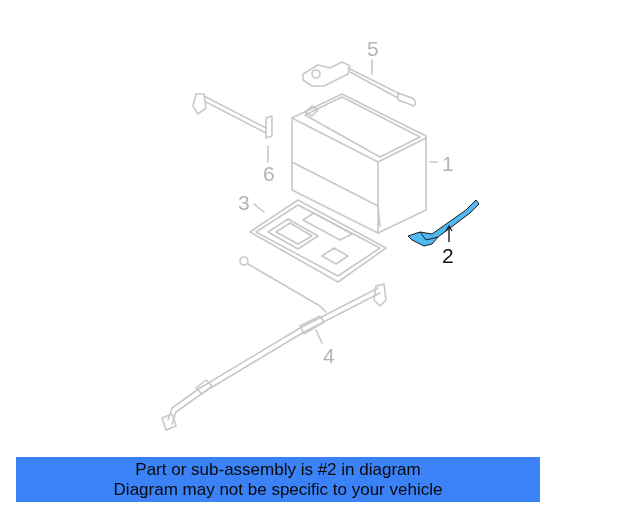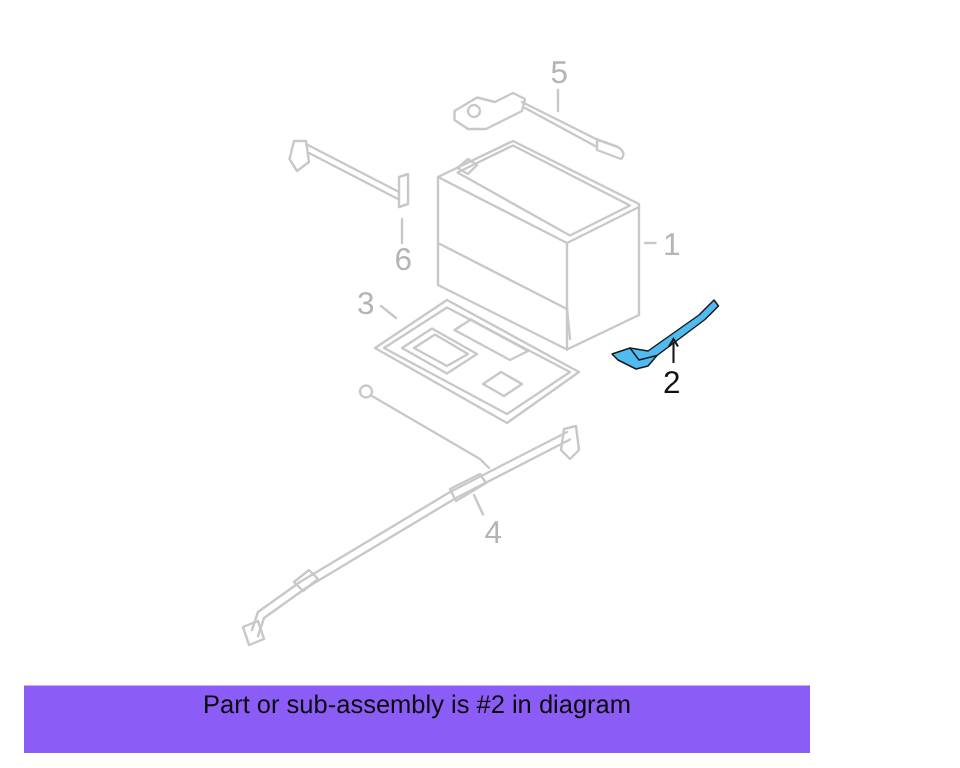--- a/index.html
+++ b/index.html
@@ -1,20 +1,20 @@
 <!DOCTYPE html>
 <html><head>
 <meta charset="utf-8">
 <style>
   html, body { margin: 0; padding: 0; background: #ffffff; }
   body { width: 640px; height: 512px; position: relative; overflow: hidden; font-family: "Liberation Sans", sans-serif; }
   #diagram { position: absolute; left: 0; top: 0; width: 640px; height: 450px; }
   .callout { position: absolute; font-family: "Liberation Sans", sans-serif; font-size: 21px; color: #b4b4b4; line-height: 1; }
   .callout.hl { color: #111111; }
-  #banner { position: absolute; left: 16px; top: 457px; width: 524px; height: 45px; background: #8b5cf6; text-align: center; color: #0a0a0a; font-size: 17px; line-height: 20px; padding-top: 3px; box-sizing: border-box; }
+  #banner { position: absolute; left: 16px; top: 457px; width: 524px; height: 45px; background: #3b82f6; text-align: center; color: #0a0a0a; font-size: 17px; line-height: 20px; padding-top: 3px; box-sizing: border-box; }
   #banner div { white-space: nowrap; }
 </style>
 </head>
 <body>
 
 <svg id="diagram" viewBox="0 0 640 450" xmlns="http://www.w3.org/2000/svg">
   <g fill="none" stroke="#c8c8c8" stroke-width="1.6" stroke-linejoin="round" stroke-linecap="round">
 
     <g>
       <path d="M292 118 L342 94 L426 136 L426 210 L378 233 L292 190 Z" fill="#fff"></path>
@@ -80,13 +80,14 @@
 
 <div class="callout" style="left:367px;top:38px;">5</div>
 <div class="callout" style="left:263px;top:163px;">6</div>
 <div class="callout" style="left:442px;top:153px;">1</div>
 <div class="callout" style="left:238px;top:192px;">3</div>
 <div class="callout hl" style="left:442px;top:245px;">2</div>
 <div class="callout" style="left:323px;top:345px;">4</div>
 
 <div id="banner">
   <div>Part or sub-assembly is #2 in diagram</div>
+  <div>Diagram may not be specific to your vehicle</div>
 </div>
 
 </body></html>

